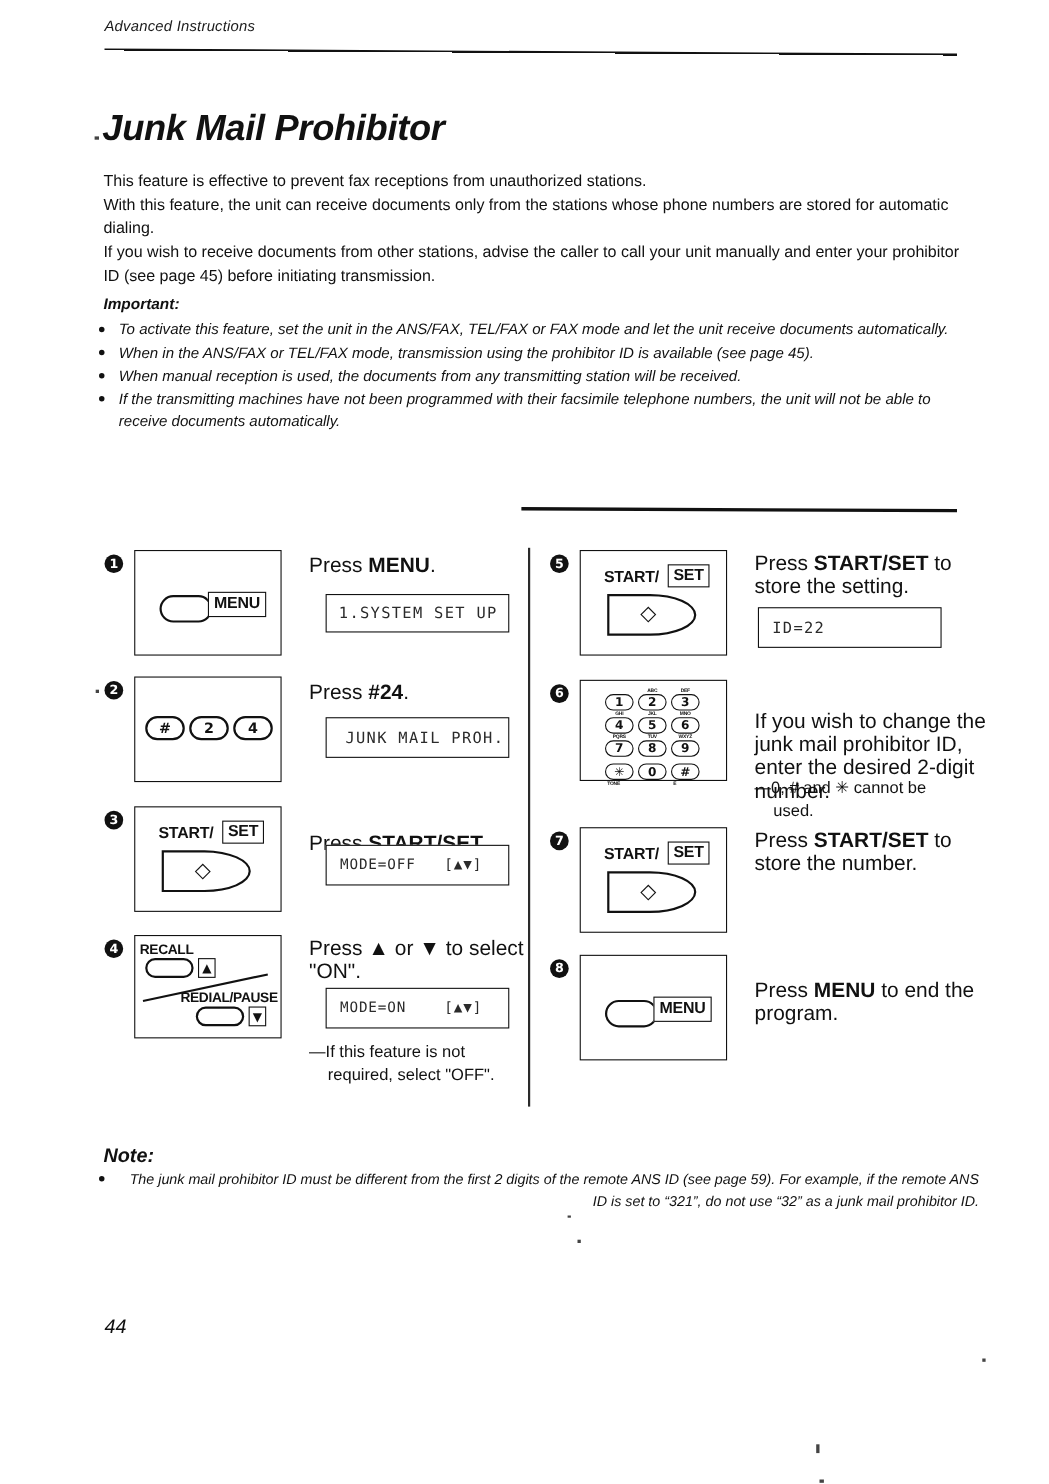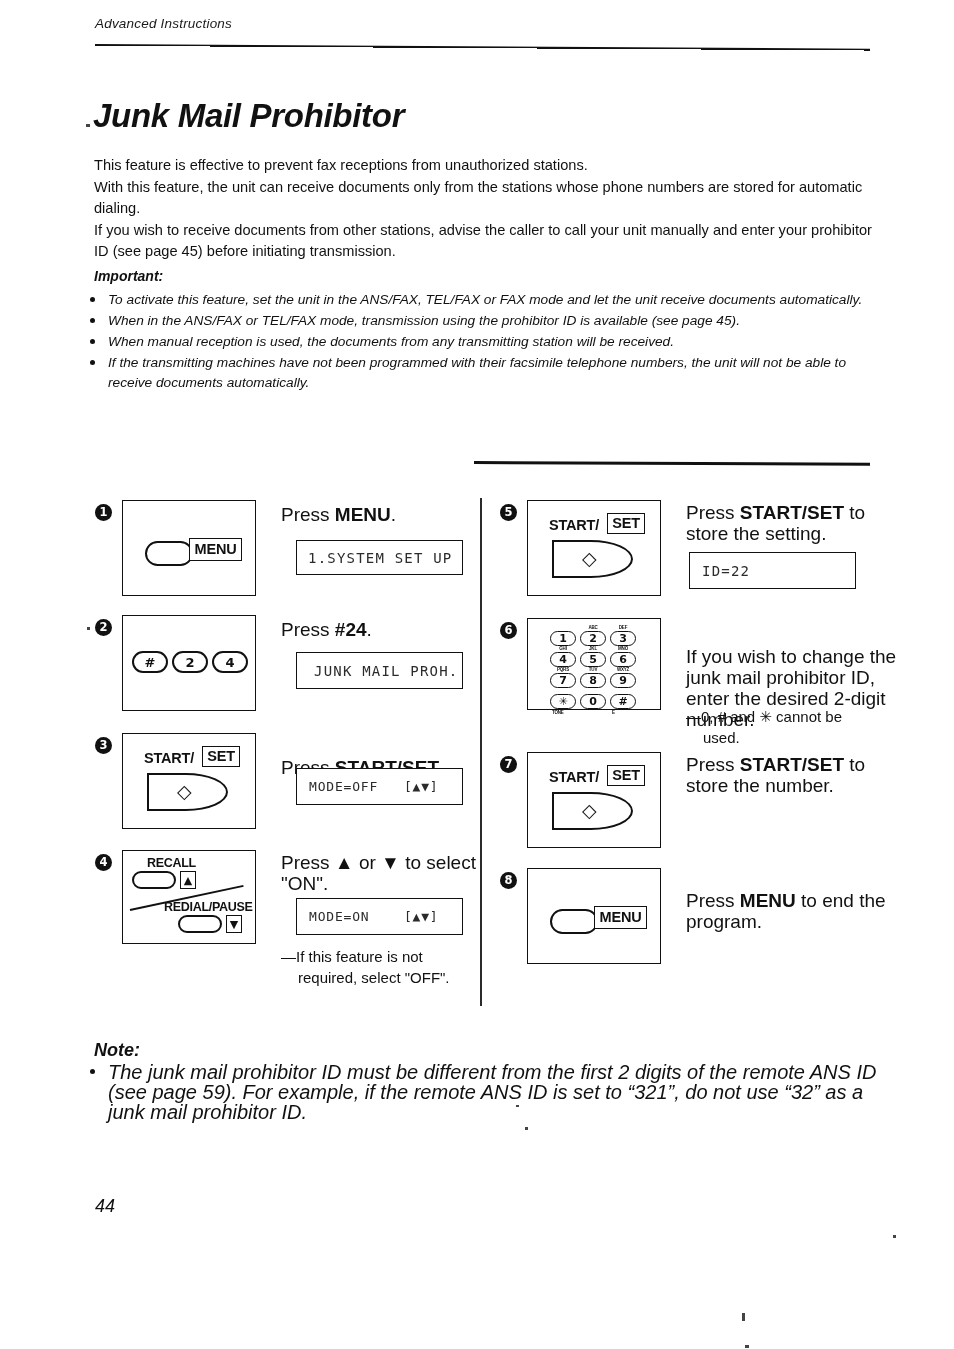--- a/index.html
+++ b/index.html
@@ -140,21 +140,21 @@
     letter-spacing:-.2px;text-align:center;width:26px;color:#111;
   }
 
   
   .note-head{
     position:absolute;left:94px;top:1040px;
     font-size:18px;font-weight:bold;font-style:italic;
   }
   .note-list{
     position:absolute;left:90px;top:1062px;width:800px;
-    font-size:20px;font-style:italic;line-height:20px;
+    font-size:13px;font-style:italic;line-height:20px;text-align:right;
   }
   .note-list .li{position:relative;padding-left:13px;}
   .note-list .li::before{
     content:"";position:absolute;left:0;top:7px;width:5px;height:5px;
     border-radius:50%;background:#111;
   }
   .note-list .li .cont{display:block;padding-left:5px;}
 
   
   .folio{
@@ -235,21 +235,21 @@
       </div>
       <div class="instr" style="left:186px;top:14px;width:200px;margin-top:10px;">
         <span>Press </span><b>START/SET</b><span>.</span>
       </div>
       <div class="lcd" style="left:201px;top:35px;width:167px;height:37px;padding-left:12px;font-size:13px;letter-spacing:.8px;">MODE=OFF   [▲▼]</div>
     </div>
 
     <div class="step" style="left:95px;top:850px;width:370px;">
       <div class="bullet">4</div>
       <div class="panel" style="width:134px;height:94px;">
-        <div class="smalllbl" style="left:24px;top:6px;">RECALL</div>
+        <div class="smalllbl" style="left:4px;top:6px;">RECALL</div>
         <div class="oval" style="left:9px;top:20px;width:44px;height:18px;"></div>
         <div class="arrowbox" style="left:57px;top:20px;width:16px;height:18px;">▲</div>
         <div class="diagline" style="left:7px;top:58px;width:116px;transform:rotate(-12deg);"></div>
         <div class="smalllbl" style="left:41px;top:50px;">REDIAL/PAUSE</div>
         <div class="oval" style="left:55px;top:64px;width:44px;height:18px;"></div>
         <div class="arrowbox" style="left:103px;top:64px;width:16px;height:18px;">▼</div>
       </div>
       <div class="instr" style="left:186px;top:2px;width:200px;">
         <div>Press ▲ or ▼ to select</div>
         <div>"ON".</div>

